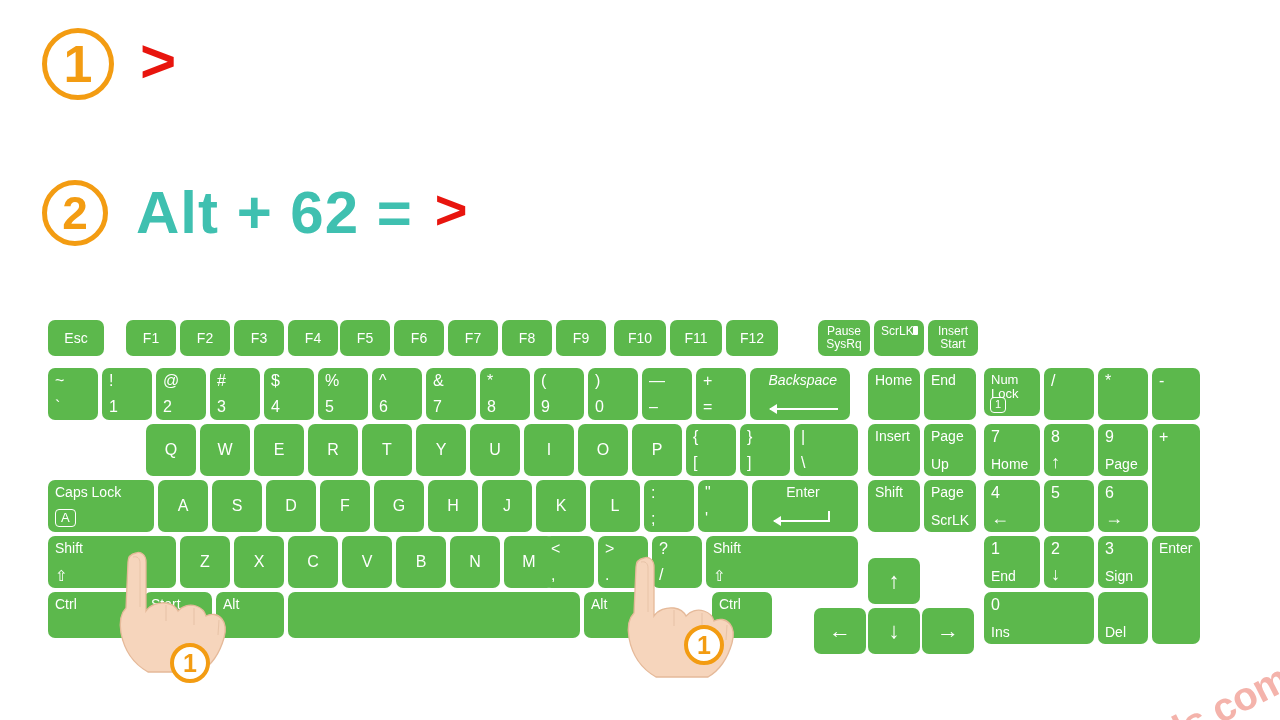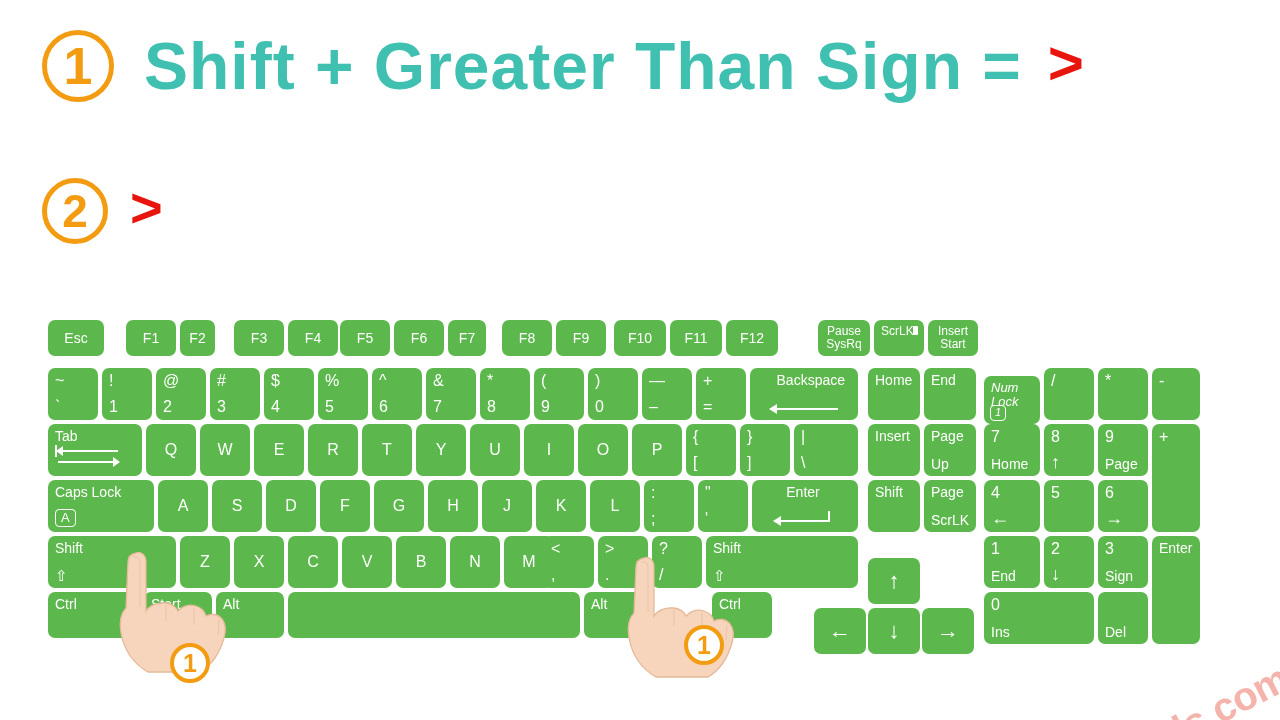--- a/index.html
+++ b/index.html
@@ -100,57 +100,57 @@
     letter-spacing:-0.5px;
   }
 </style>
 </head>
 <body>
 
 <div class="instructions">
 
   <div class="inst-line l1">
     <div class="circ-num">1</div>
-    <div class="inst-text">Shift  +  Greater Than Sign  =</div>
     <div class="inst-result">&gt;</div>
   </div>
 
   <div class="inst-line l2">
     <div class="circ-num">2</div>
+    <div class="inst-text">Alt  +  62  =</div>
     <div class="inst-result">&gt;</div>
   </div>
 
 </div>
 
 <div class="keyboard">
 
   <div class="key ctr" style="left:48px;top:20px;width:56px;height:36px;">
     <span>Esc</span>
   </div>
 
   <div class="key ctr" style="left:126px;top:20px;width:50px;height:36px;">
     <span>F1</span>
     </div>
-  <div class="key ctr" style="left:180px;top:20px;width:35px;height:36px;">
+  <div class="key ctr" style="left:180px;top:20px;width:50px;height:36px;">
     <span>F2</span>
     </div>
   <div class="key ctr" style="left:234px;top:20px;width:50px;height:36px;">
     <span>F3</span>
     </div>
   <div class="key ctr" style="left:288px;top:20px;width:50px;height:36px;">
     <span>F4</span>
     </div>
 
   <div class="key ctr" style="left:340px;top:20px;width:50px;height:36px;">
     <span>F5</span>
     </div>
   <div class="key ctr" style="left:394px;top:20px;width:50px;height:36px;">
     <span>F6</span>
     </div>
-  <div class="key ctr" style="left:448px;top:20px;width:38px;height:36px;">
+  <div class="key ctr" style="left:448px;top:20px;width:50px;height:36px;">
     <span>F7</span>
     </div>
   <div class="key ctr" style="left:502px;top:20px;width:50px;height:36px;">
     <span>F8</span>
     </div>
 
   <div class="key ctr" style="left:556px;top:20px;width:50px;height:36px;">
     <span>F9</span>
     </div>
   <div class="key ctr" style="left:614px;top:20px;width:52px;height:36px;">
@@ -222,32 +222,25 @@
     </div>
   <div class="key" style="left:642px;top:68px;width:50px;height:52px;">
     <span class="top sym">—</span>
     <span class="bot sym">–</span>
     </div>
   <div class="key" style="left:696px;top:68px;width:50px;height:52px;">
     <span class="top sym">+</span>
     <span class="bot sym">=</span>
     </div>
 
-  <div class="key" style="left:750px;top:68px;width:108px;height:52px;">
+  <div class="key" style="left:750px;top:68px;width:100px;height:52px;font-style:italic;">
     <span class="top" style="text-align:right;display:block;padding-right:6px;">Backspace</span>
     <span class="arrow-wide lft" style="left:20px;width:68px;"></span>
   </div>
 
-  <div class="key" style="left:48px;top:124px;width:94px;height:52px;">
-    <span class="top">Tab</span>
-    <span class="tab-arrows">
-        <i class="a"></i>
-        <i class="b"></i>
-      </span>
-  </div>
   <div class="key ctr" style="left:146px;top:124px;width:50px;height:52px;">
     <span class="sym">Q</span>
     </div>
   <div class="key ctr" style="left:200px;top:124px;width:50px;height:52px;">
     <span class="sym">W</span>
     </div>
   <div class="key ctr" style="left:254px;top:124px;width:50px;height:52px;">
     <span class="sym">E</span>
     </div>
   <div class="key ctr" style="left:308px;top:124px;width:50px;height:52px;">
@@ -419,21 +412,21 @@
   <div class="key ctr" style="left:814px;top:308px;width:52px;height:46px;">
     <span style="font-size:22px;">←</span>
     </div>
   <div class="key ctr" style="left:868px;top:308px;width:52px;height:46px;">
     <span style="font-size:22px;">↓</span>
     </div>
   <div class="key ctr" style="left:922px;top:308px;width:52px;height:46px;">
     <span style="font-size:22px;">→</span>
     </div>
 
-  <div class="key" style="left:984px;top:76px;width:56px;height:48px;font-size:13px;font-style:italic;">
+  <div class="key" style="left:984px;top:68px;width:56px;height:48px;font-size:13px;">
     <span class="top">Num</span>
     <span class="top">Lock</span>
     <span class="boxed" style="position:absolute;left:6px;bottom:3px;font-size:11px;padding:0 4px;">1</span>
   </div>
   <div class="key" style="left:1044px;top:68px;width:50px;height:52px;">
     <span class="top sym">/</span>
     </div>
   <div class="key" style="left:1098px;top:68px;width:50px;height:52px;">
     <span class="top sym">*</span>
     </div>

